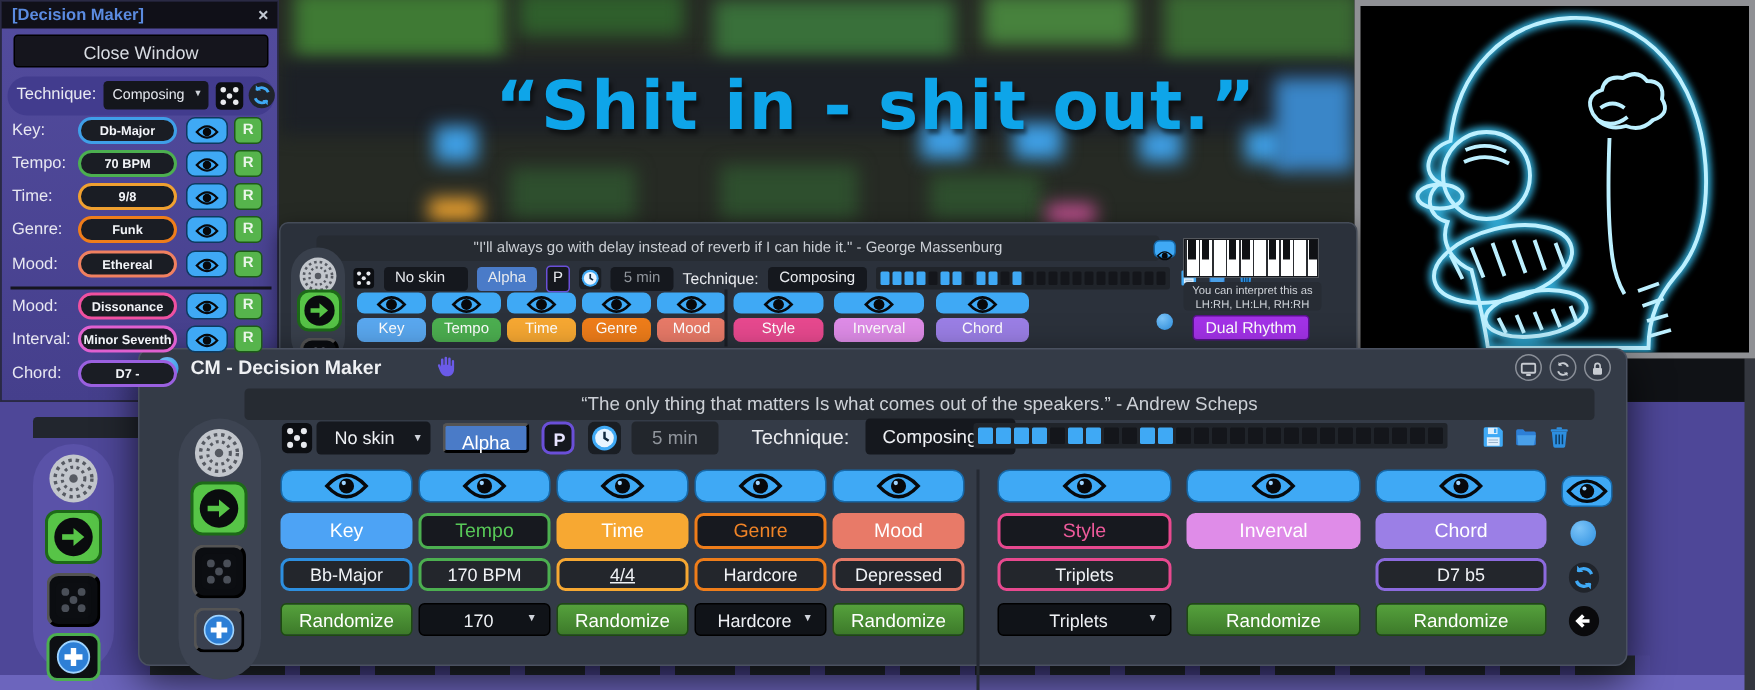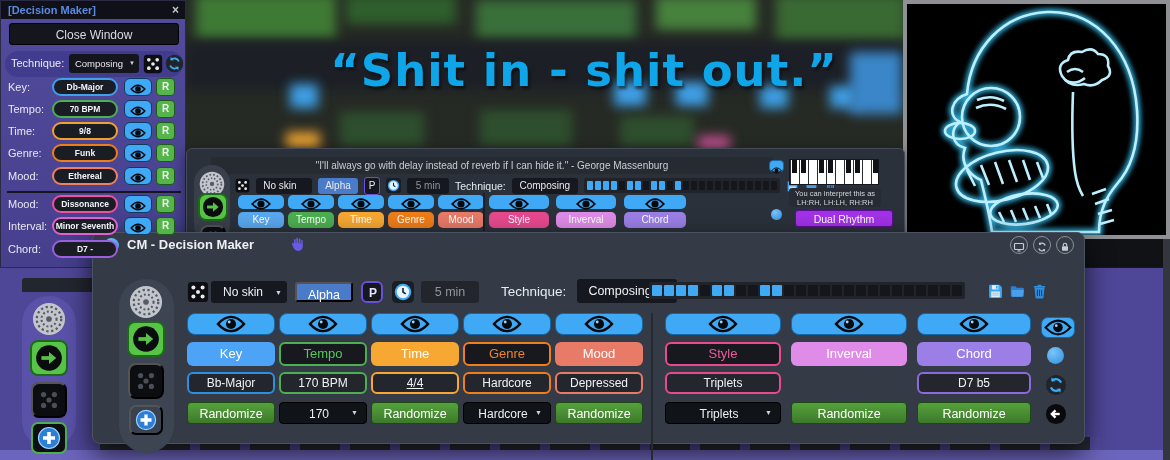--- a/index.html
+++ b/index.html
@@ -464,21 +464,21 @@
           </svg></span>
       </div>
     <div class="abs blue-dot" style="left:584px;top:60px;width:11px;height:11px;"></div>
 
     <div class="mid-piano-wrap">
       <div class="piano" style="width:90px;height:26px;"></div>
       <div class="caption-box" style="margin-top:3px;width:92px;height:19px;font-size:7.5px;line-height:9px;padding-top:1px;">
         <div>You can interpret this as</div>
         <div>LH:RH, LH:LH, RH:RH</div>
       </div>
-      <button class="dualbtn" style="margin:3px 0 0 6px;width:98px;height:17px;font-size:10.5px;">Dual Rhythm</button>
+      <button class="dualbtn" style="margin:3px 0 0 6px;width:78px;height:17px;font-size:10.5px;">Dual Rhythm</button>
     </div>
   </div>
 
   <div class="frontw">
     <div class="fw-dot"></div>
     <div class="fw-title">CM - Decision Maker</div>
     <span class="fw-hand">
         <span style="display: block; width: 100%; height: 100%;"><svg viewBox="0 0 24 24" width="100%" height="100%" fill="#6a5ae8">
             <path d="M7 11V5.5a1.2 1.2 0 0 1 2.4 0V10h1V3.8a1.2 1.2 0 0 1 2.4 0V10h1V4.6a1.2 1.2 0 0 1 2.4 0V11h1V6.8a1.1 1.1 0 0 1 2.2 0V14c0 4-2.5 7-6.5 7s-6-3-7-5.5L4.2 11.2a1.2 1.2 0 0 1 2.1-1.1L7 12Z"></path>
           </svg></span>
@@ -498,20 +498,21 @@
               <path d="M18 21.5v-5h-5z" fill="#c8ccd2"></path>
             </svg></span>
         </span>
       <span class="cbtn">
           <span style="display: block; width: 100%; height: 100%;"><svg viewBox="0 0 24 24" width="100%" height="100%">
               <rect x="6" y="10.5" width="12" height="9" rx="1.5" fill="#c8ccd2"></rect>
               <path d="M8.5 10.5V8a3.5 3.5 0 0 1 7 0v2.5" fill="none" stroke="#c8ccd2" stroke-width="2.2"></path>
             </svg></span>
         </span>
     </div>
+    <div class="fw-quote">“The only thing that matters Is what comes out of the speakers.” - Andrew Scheps</div>
 
     <div class="fw-rail"></div>
     <div class="abs" style="left:36px;top:52px;width:34px;height:34px;">
         <span style="display: block; width: 100%; height: 100%;"><svg viewBox="0 0 36 36" width="100%" height="100%">
             <circle cx="18" cy="18" r="17" fill="#c2c6cc"></circle>
             <circle cx="18" cy="18" r="13" fill="none" stroke="#565a62" stroke-width="2.4" stroke-dasharray="2.4 2.8"></circle>
             <circle cx="18" cy="18" r="8" fill="none" stroke="#565a62" stroke-width="2.2" stroke-dasharray="2 2.4"></circle>
             <circle cx="18" cy="18" r="3" fill="#565a62"></circle>
           </svg></span>
       </div>

